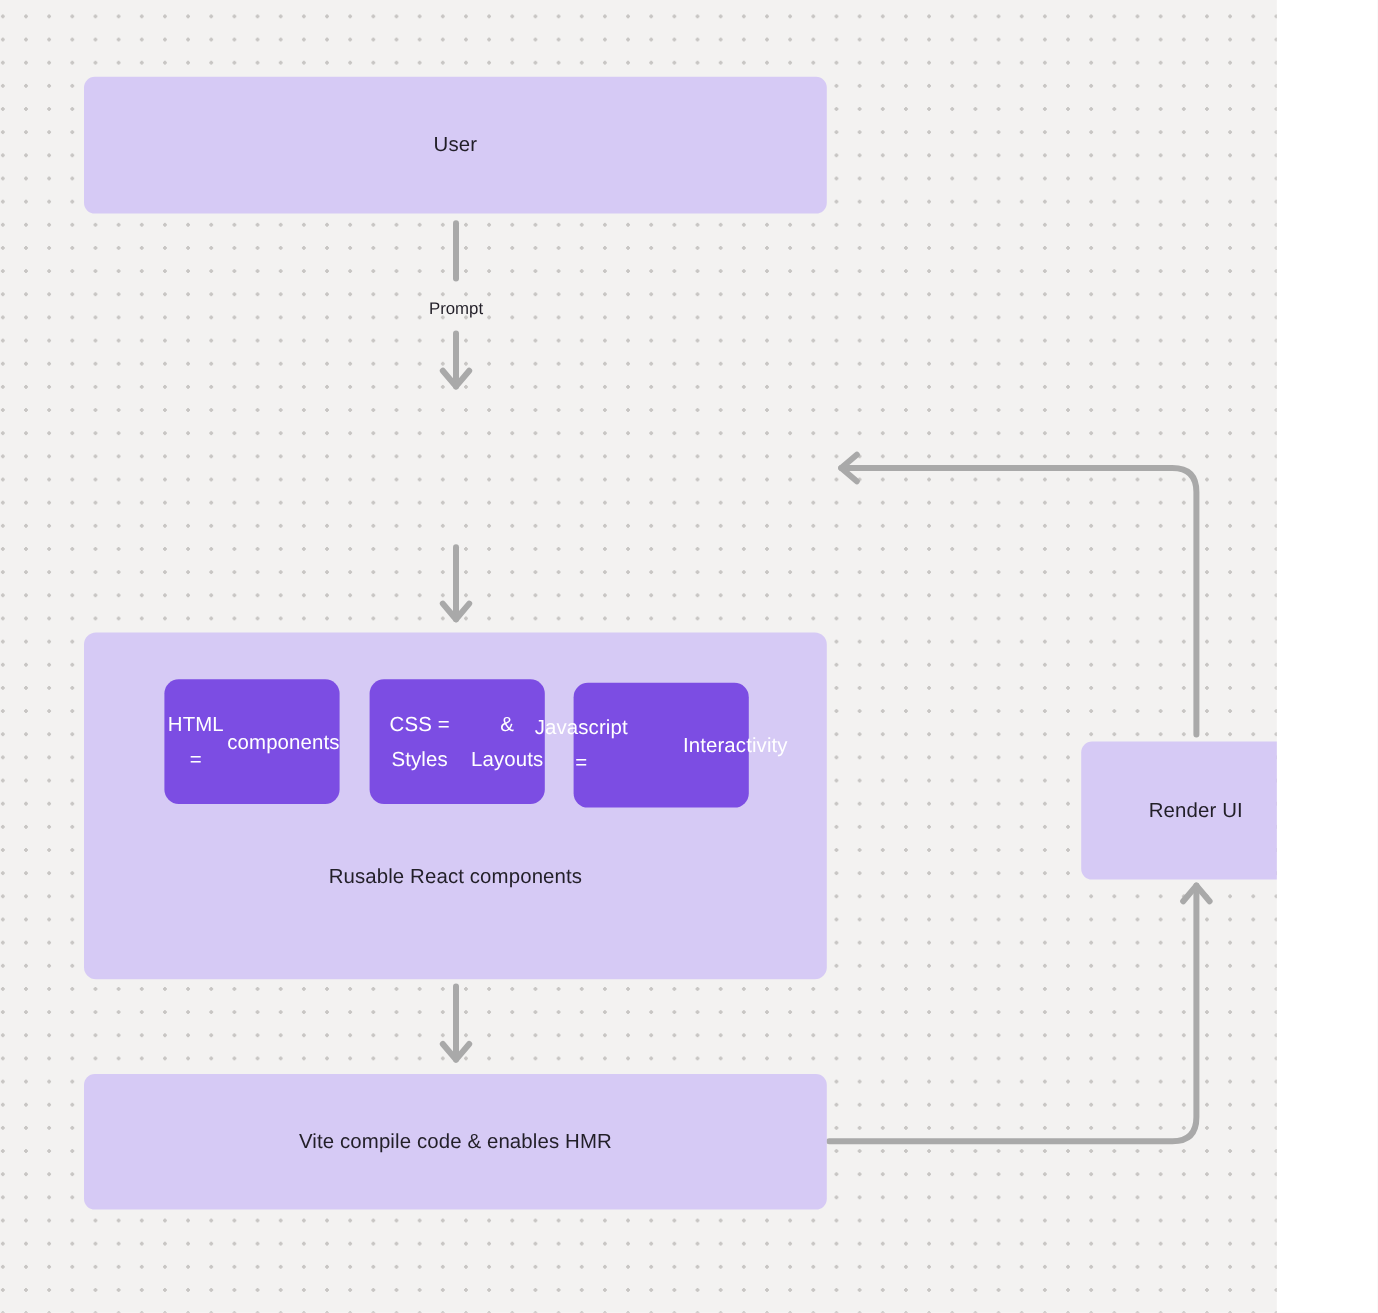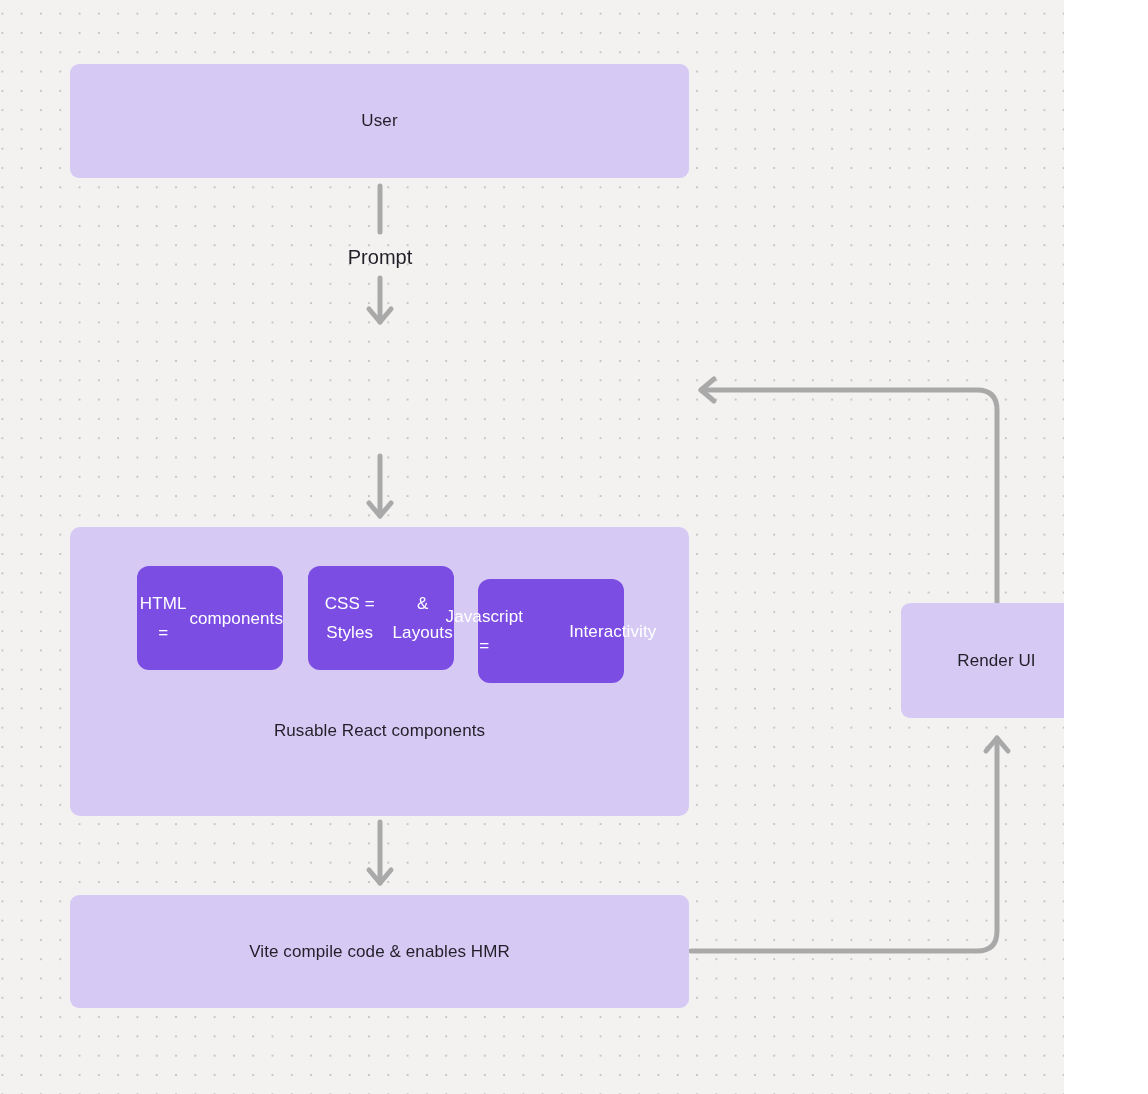--- a/index.html
+++ b/index.html
@@ -53,43 +53,43 @@
     line-height: 29px;
     flex-direction: row;
   }
   .node.dark span { display: block; }
 
   
   .n-user    { left: 70px;  top: 64px;  width: 619px; height: 114px; }
   .n-webapp  { left: 70px;  top: 335px; width: 619px; height: 113px; }
   .n-group   { left: 70px;  top: 527px; width: 619px; height: 289px; }
   .n-vite    { left: 70px;  top: 895px; width: 619px; height: 113px; }
-  .n-render  { left: 901px; top: 603px; width: 191px; height: 115px; border-radius: 10px; text-align: right; }
+  .n-render  { left: 901px; top: 618px; width: 191px; height: 115px; border-radius: 10px; text-align: right; }
 
   .d-html { left: 67px;  top: 39px; width: 146px; height: 104px; position: absolute; }
   .d-css  { left: 238px; top: 39px; width: 146px; height: 104px; position: absolute; }
-  .d-js   { left: 408px; top: 52px; width: 146px; height: 104px; position: absolute; gap: 46px; }
+  .d-js   { left: 408px; top: 42px; width: 146px; height: 104px; position: absolute; gap: 46px; }
 
   .group-caption {
     position: absolute;
     left: 0;
     top: 189px;
     width: 100%;
     text-align: center;
     font-size: 17px;
     font-weight: 500;
     line-height: 29px;
     color: #221F28;
   }
   .edge-label {
     position: absolute;
     left: 380px;
     top: 257px;
     transform: translate(-50%, -50%);
-    font-size: 20px;
+    font-size: 14px;
     font-weight: 500;
     color: #221F28;
     white-space: nowrap;
   }
 </style>
 </head>
 <body>
 
 <div class="canvas">
 

